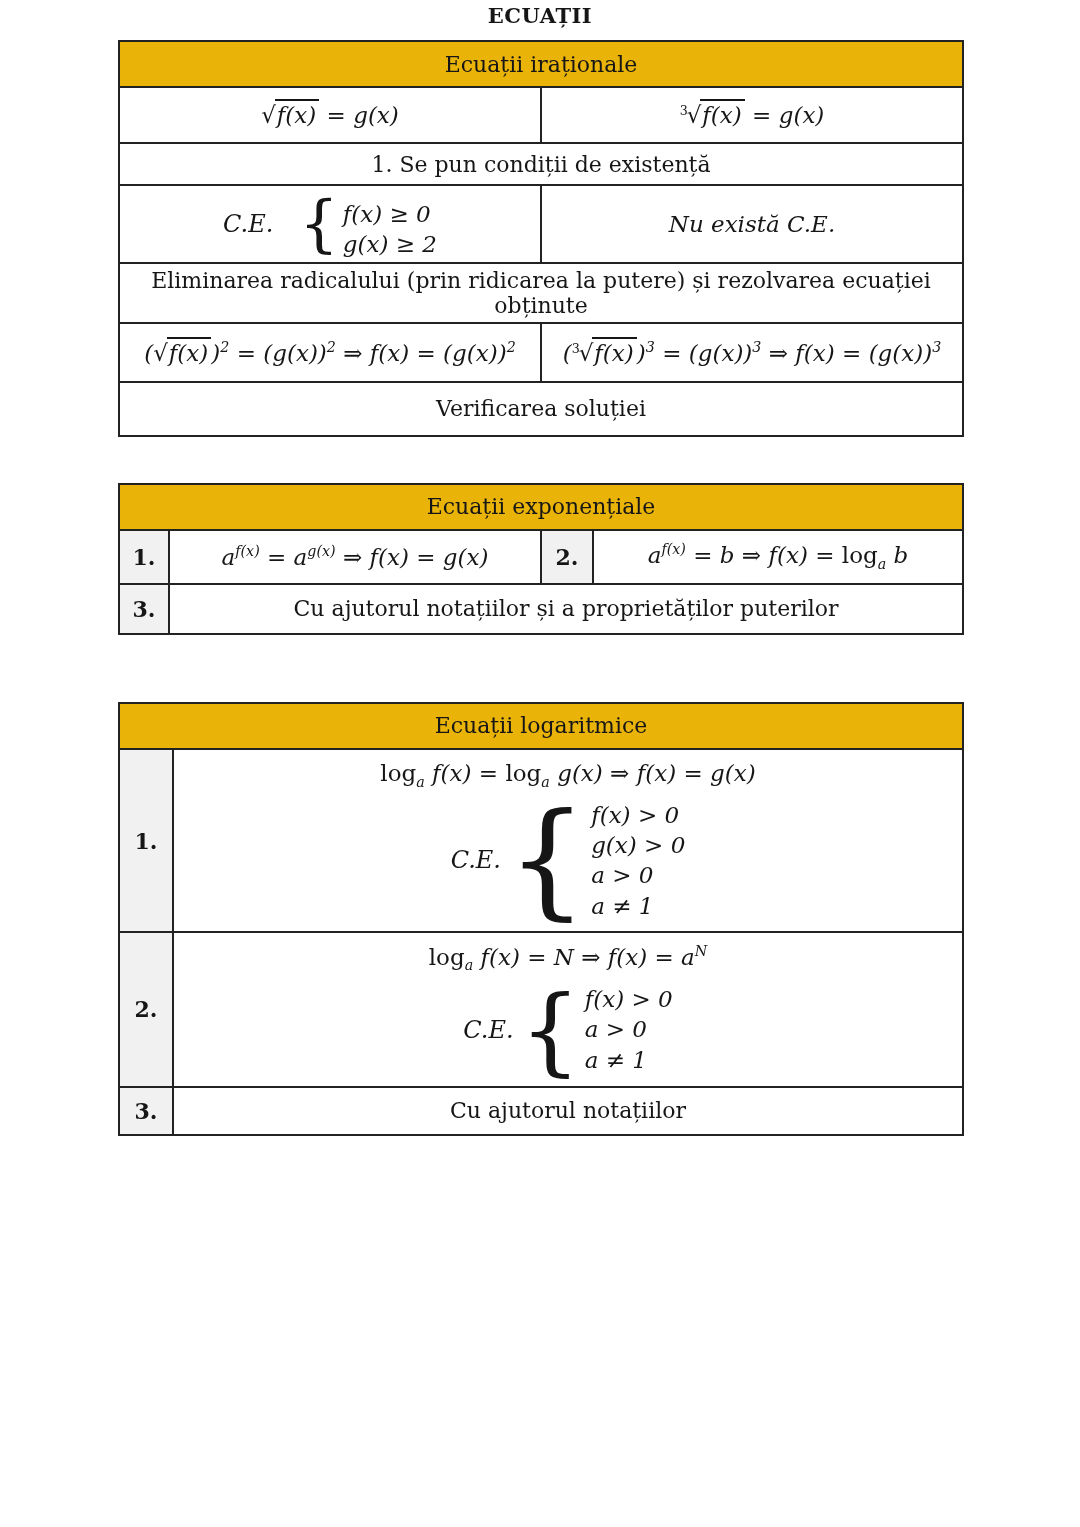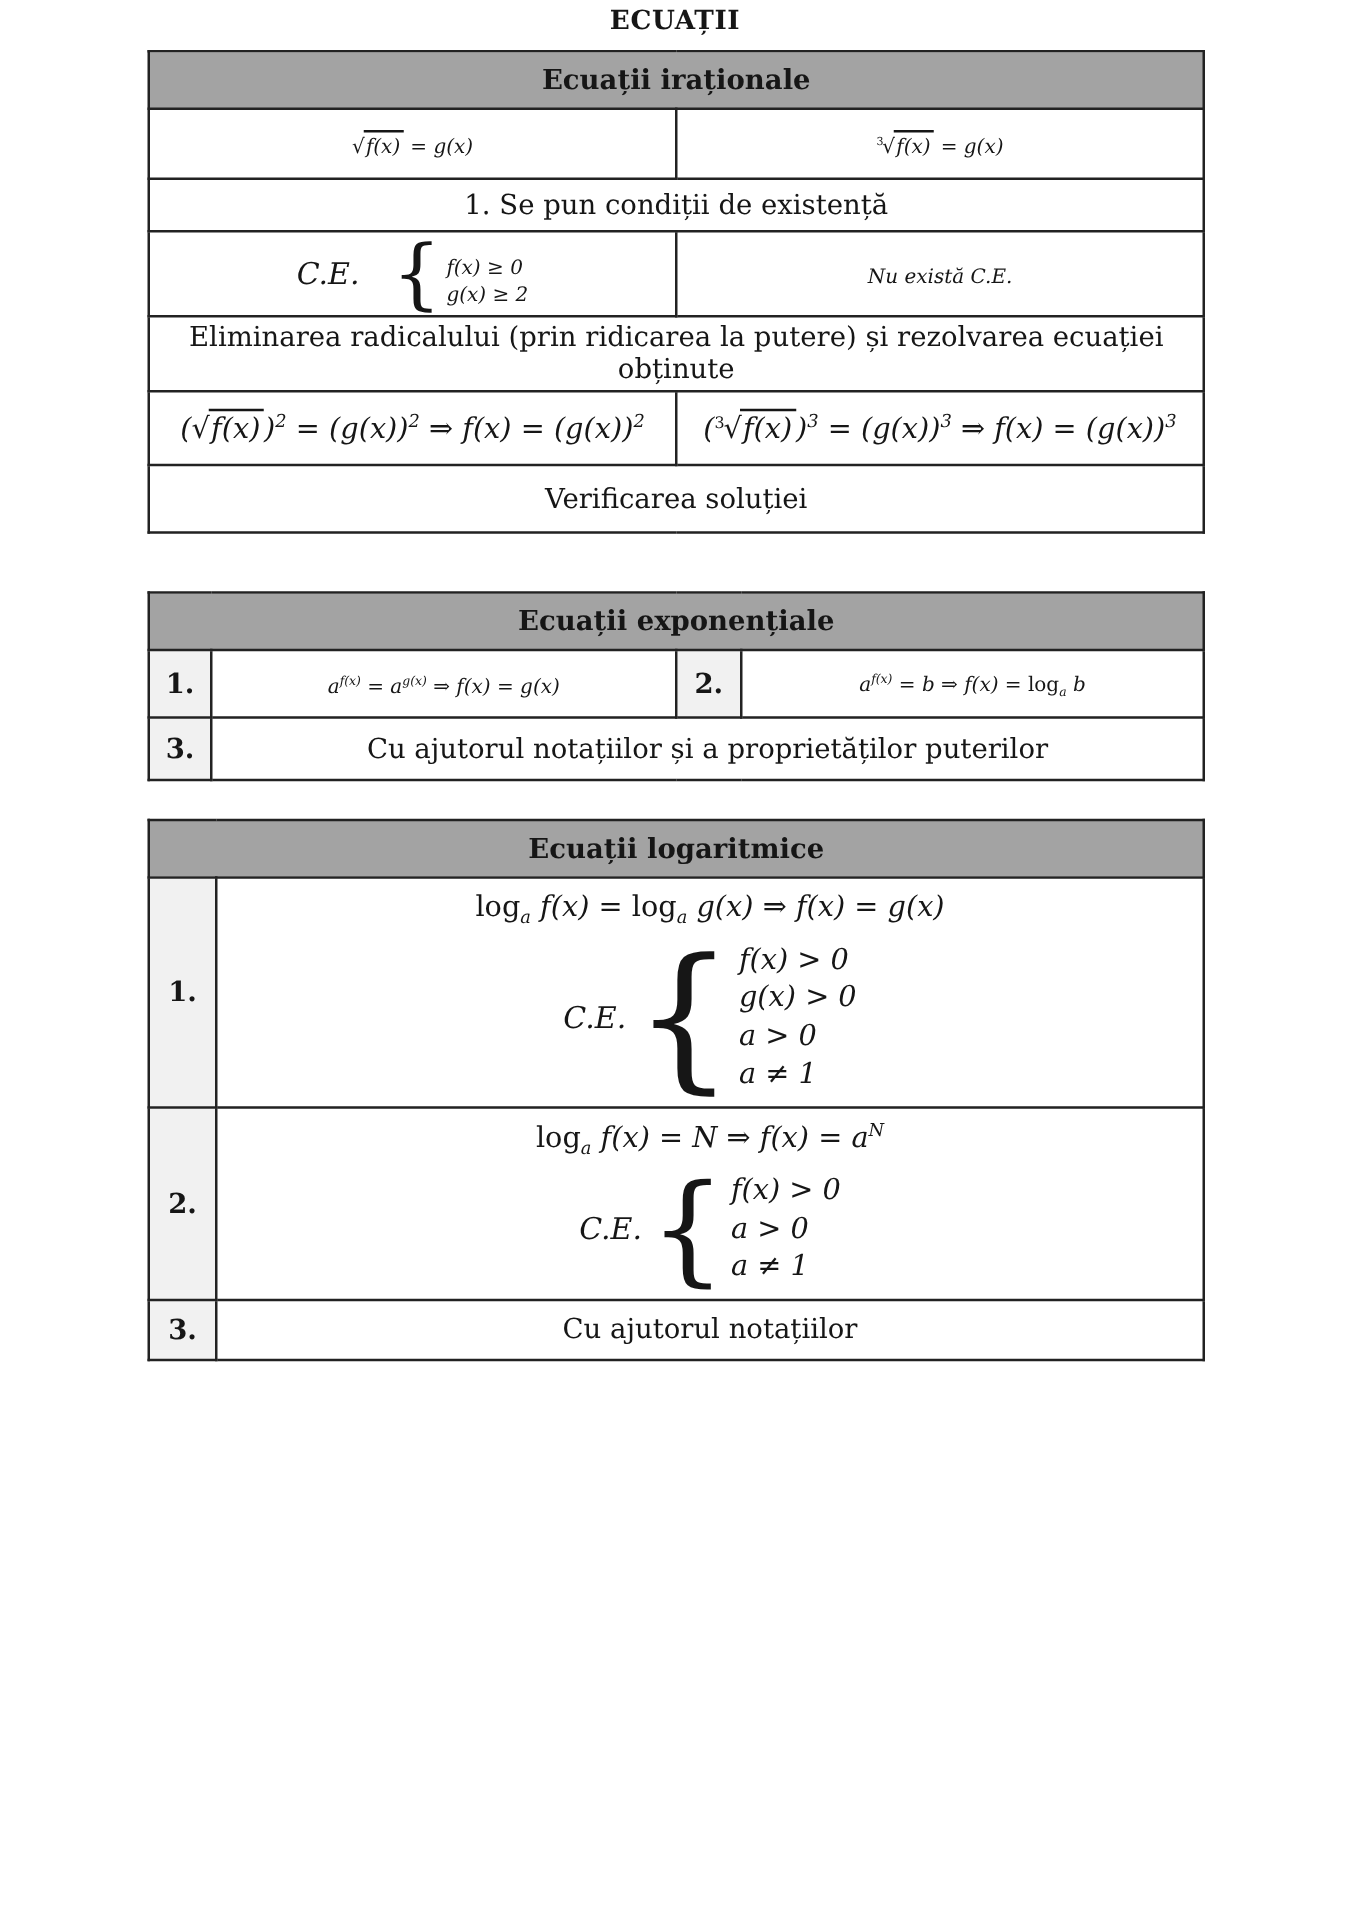--- a/index.html
+++ b/index.html
@@ -34,30 +34,30 @@
     margin-left: 118px;
   }
   .tbl td {
     border: 2px solid #222222;
     text-align: center;
     vertical-align: middle;
     font-size: 22px;
     padding: 4px 10px;
     overflow: hidden;
   }
-  .hdr { background: #a3a3a3; font-weight: bold; font-size: 23px; }
+  .hdr { background: #eab308; font-weight: normal; font-size: 23px; }
   .num { background: #f1f1f1; font-weight: bold; font-size: 23px; }
 
   .t1 { margin-top: 12px; }
   .t2 { margin-top: 46px; }
-  .t3 { margin-top: 30px; padding-left: 16px; }
+  .t3 { margin-top: 67px; padding-left: 16px; }
 
   
   .math { font-style: italic; font-family: "DejaVu Serif", "Liberation Serif", serif; }
-  .f24 { font-size: 16px; margin-top: 11px; }
+  .f24 { font-size: 23px; margin-top: 11px; }
   .f23 { font-size: 23px; }
   .math sup { font-size: 0.62em; font-style: italic; }
   .math sub { font-size: 0.62em; font-style: italic; }
   .math .up { font-style: normal; }
   .math .vin { border-top: 2px solid #161616; padding: 1px 3px 0 2px; margin-left: -1px; }
   .math .idx { font-size: 0.55em; vertical-align: 0.62em; margin-right: -1px; font-style: normal; }
 
   
   .ce-flex {
     display: flex; align-items: center; justify-content: center;

